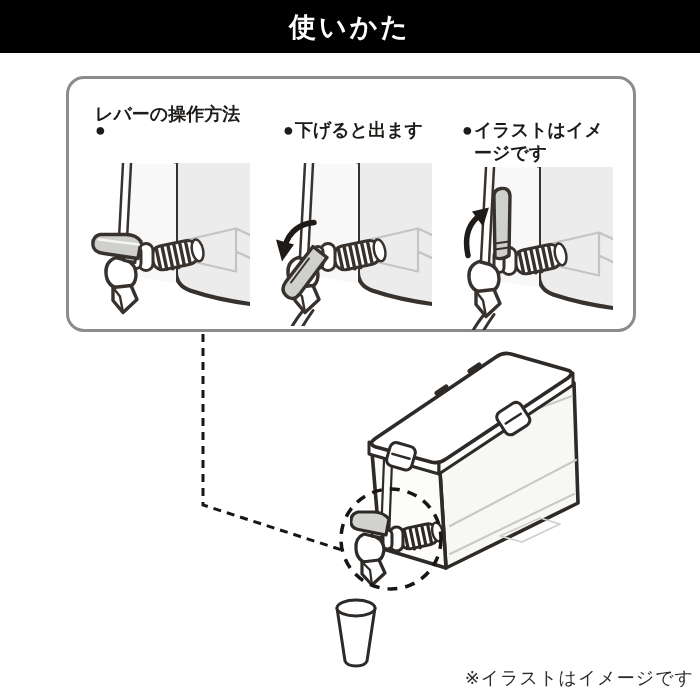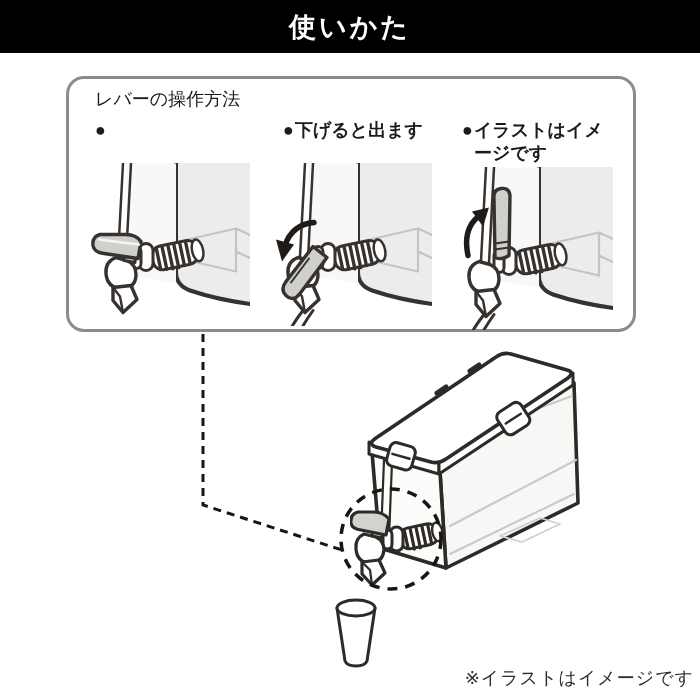--- a/index.html
+++ b/index.html
@@ -14,21 +14,21 @@
   }
   .header-bar .title{
     color:#ffffff;font-size:27px;font-weight:700;letter-spacing:3px;
   }
   
   .panel{
     position:absolute;left:66px;top:76px;width:570px;height:256px;
     box-sizing:border-box;border:3px solid #8c8c8c;border-radius:18px;background:#fff;
   }
   .panel-title{
-    position:absolute;left:26px;top:8px;font-size:18px;font-weight:400;color:#1d1a18;
+    position:absolute;left:26px;top:23px;font-size:18px;font-weight:700;color:#1d1a18;
   }
   .step-label{
     position:absolute;top:40px;display:flex;align-items:flex-start;
     font-size:18px;font-weight:700;color:#1d1a18;line-height:1.3;
   }
   .step-label .bullet{margin-right:1px;}
   .step-1{left:26px;}
   .step-2{left:214px;}
   .step-3{left:393px;}
   .step-3 .txt{display:inline-block;max-width:134px;}

